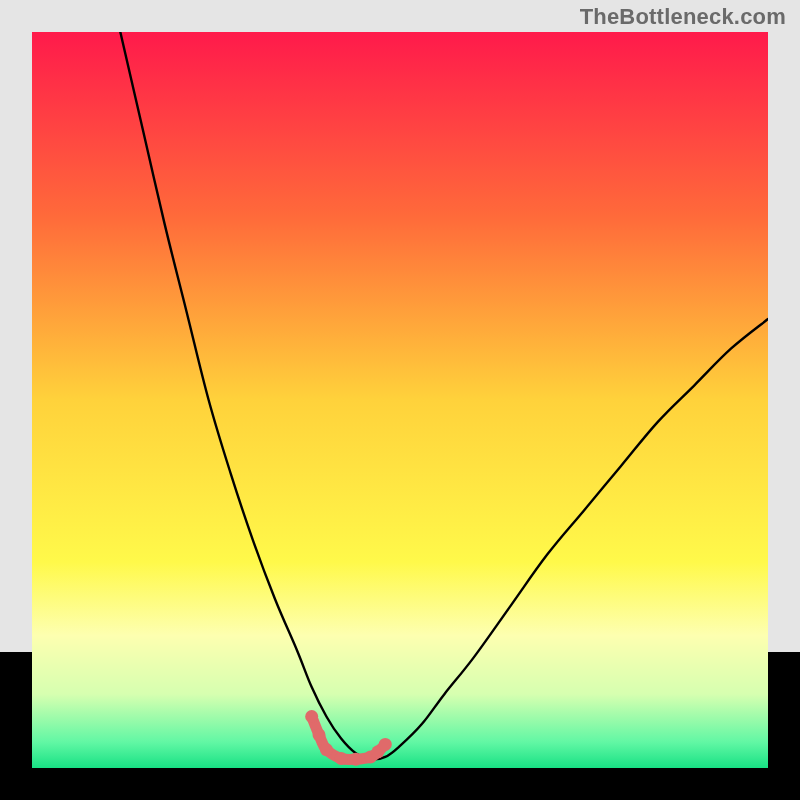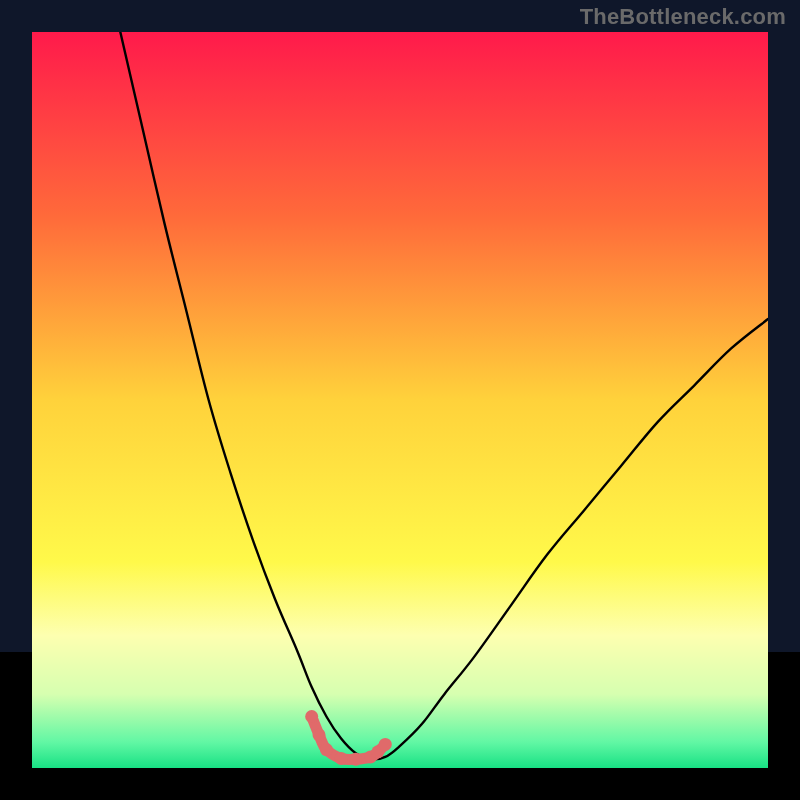--- a/index.html
+++ b/index.html
@@ -9,21 +9,21 @@
     height: 800px;
     overflow: hidden;
     background: #000;
   }
   .frame {
     position: absolute;
     left: 0;
     top: 0;
     width: 800px;
     height: 652px;
-    background: #0f172a;
+    background: #e5e5e5;
   }
   .plot {
     position: absolute;
     left: 32px;
     top: 32px;
     width: 736px;
     height: 736px;
     overflow: hidden;
   }
   .watermark {

